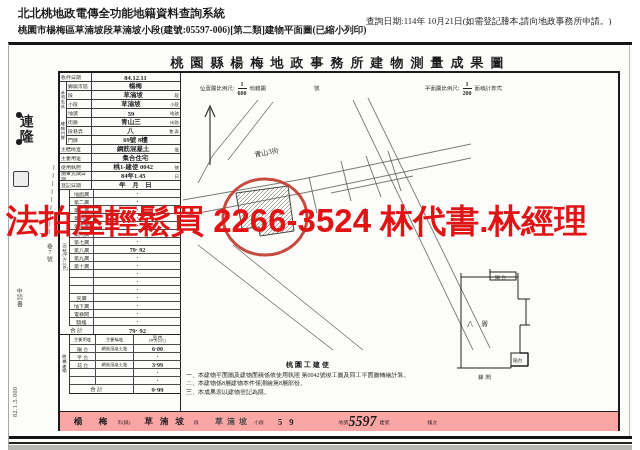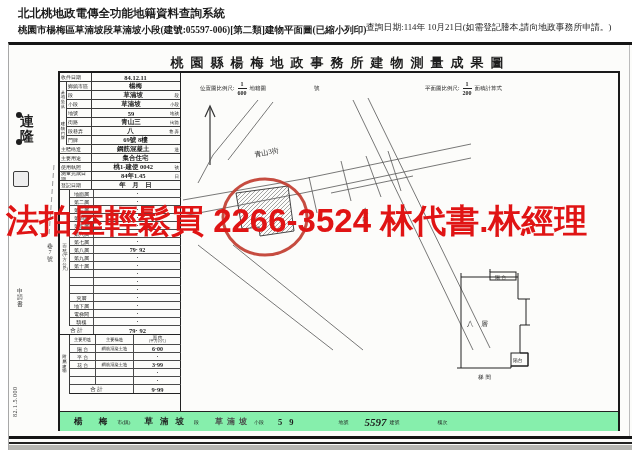--- a/index.html
+++ b/index.html
@@ -5,21 +5,21 @@
   * { margin:0; padding:0; box-sizing:border-box; }
   html,body { background:#fff; }
   #stage {
     position:relative; width:640px; height:450px; overflow:hidden;
     background:#fff; color:#1c1c1c;
     font-family:"Liberation Serif","DejaVu Serif",serif;
     padding-left:24px;
   }
   
   .h-title { position:absolute; left:18px; top:6px; font-size:11.5px; font-weight:bold; }
-  .h-date  { position:absolute; left:366px; top:22px; font-size:8.8px; }
+  .h-date  { position:absolute; left:366px; top:16px; font-size:8.8px; }
   .h-sub   { position:absolute; left:18px; top:24px; font-size:9.5px; font-weight:bold; }
   
   .scan { position:absolute; left:8px; top:42px; width:624px; height:408px;
           background:#fcfcfa; border-top:3px solid #151515; border-left:1px solid #a8a8a8; }
   .scan-redge { position:absolute; right:2px; top:0; width:1px; height:392px; background:#bbb; }
   .bline1 { position:absolute; left:0; top:391px; width:100%; height:3px; background:#141414; }
   .bline2 { position:absolute; left:0; top:397px; width:100%; height:2px; background:#222; }
   .bgray  { position:absolute; left:0; top:400px; width:100%; height:8px; background:#b7b7b3; }
   .f-title { position:absolute; left:40px; right:0; top:9px; text-align:center;
              font-size:13px; font-weight:bold; letter-spacing:7px; white-space:nowrap; }
@@ -69,25 +69,25 @@
   .loc-scale { left:140px; } .plan-scale { left:365px; }
   .frac { display:inline-block; text-align:center; font-size:6px; font-weight:bold; vertical-align:middle; line-height:1; }
   .frac .num { display:block; border-bottom:1px solid #222; padding:0 3px 1px; }
   .frac .den { display:block; padding-top:1px; }
   .gap40 { display:inline-block; width:42px; }
   
   .notes { position:absolute; left:126px; top:288px; width:300px; font-size:6px; line-height:8.5px; z-index:5; }
   .notes-title { margin-left:100px; font-size:7px; font-weight:bold; letter-spacing:2px; margin-bottom:1px; }
   
   .bstrip { position:absolute; left:0; top:338px; width:558px; height:20px; border-top:1.5px solid #222;
-            display:flex; align-items:center; background:#86efac; }
+            display:flex; align-items:center; background:#fca5a5; }
   .bs-big  { font-size:8.5px; font-weight:bold; letter-spacing:7px; margin-left:14px; white-space:nowrap; }
   .bs-big2 { font-size:8px; font-weight:bold; letter-spacing:4px; margin-left:16px; color:#4a4a4a; white-space:nowrap; }
   .bs-small{ font-size:5px; margin-left:3px; white-space:nowrap; }
-  .bs-hand { font-size:11px; font-weight:bold; font-style:italic; margin-left:16px; }
+  .bs-hand { font-size:14px; font-weight:bold; font-style:italic; margin-left:0; }
   .ml-big { margin-left:38px; }
   
   .sketch { position:absolute; left:121px; top:0; width:441px; height:360px; }
   
   .watermark { position:absolute; left:6px; top:199px; z-index:99; font-size:33px; font-weight:800;
                font-family:"Liberation Sans","DejaVu Sans",sans-serif; white-space:nowrap; letter-spacing:0; }
   
   .dot { position:absolute; width:6px; height:6px; border-radius:50%; background:#1d1d1d; }
   .stamp-ll { position:absolute; left:11px; top:69px; font-size:14px; font-weight:bold; color:#222; }
   .sealblock { position:absolute; left:49px; top:96px; width:22px; height:33px; border:1px solid #222;
@@ -395,20 +395,29 @@
           <line x1="280" y1="295" x2="276" y2="295"></line>
           <line x1="345" y1="226" x2="349" y2="226"></line>
           <line x1="345" y1="252" x2="349" y2="252"></line>
         </g>
         <text x="314" y="206" font-size="5" fill="#222">陽 台</text>
         <text x="332" y="289" font-size="4.8" fill="#222">陽台</text>
         <text x="286" y="253" font-size="6.5" fill="#222" letter-spacing="3">八 層</text>
         <text x="297" y="306" font-size="5.5" fill="#222" letter-spacing="2">梯間</text>
       </svg>
 
+      <div class="notes">
+        <div class="notes-title">桃園工建使</div>
+        <div>
+
+        <div>一、本建物平面圖及建物面積係依使用執照 第0042號竣工圖及同工平面圖轉繪計算。</div>
+            <div>二、本建物係8層建物本件僅測繪第8層部份。</div>
+            <div>三、本成果表以建物登記為限。</div>
+          </div>
+      </div>
 
       <div class="bstrip">
         <div style="display:flex;align-items:center;width:100%;">
 
         <span class="bs-big">楊 梅</span>
             <span class="bs-small">市(鎮)</span>
             <span class="bs-big">草湳坡</span>
             <span class="bs-small">段</span>
             <span class="bs-big2">草湳坡</span>
             <span class="bs-small">小段</span>

